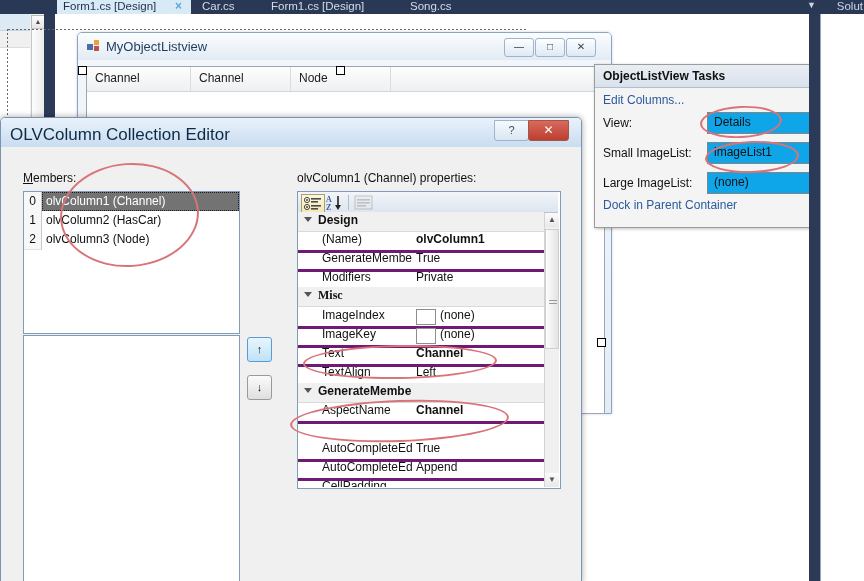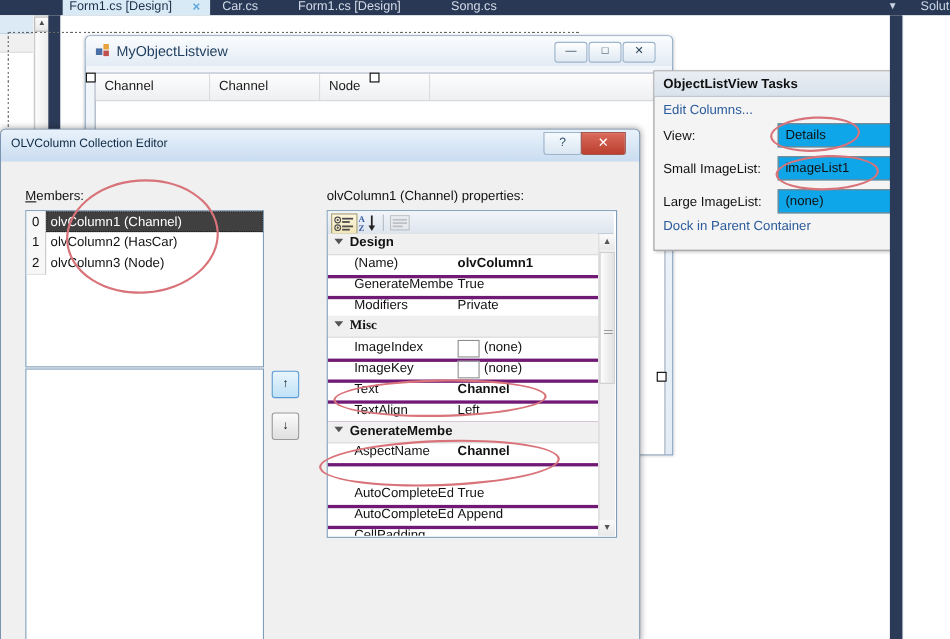--- a/index.html
+++ b/index.html
@@ -79,37 +79,37 @@
     background:linear-gradient(#fcfcfc,#e2e2e2);border:1px solid #9a9a9a;}
   .task-combo-arrow{position:absolute;left:0;top:0;width:17px;height:16px;line-height:15px;text-align:center;font-size:8px;color:#222;}
   #tasks-dock{position:absolute;left:8px;top:133px;font-size:12px;color:#2a5b9c;}
 
   
   #dlg{position:absolute;left:0;top:117px;width:580px;height:464px;
     background:#f0f0f0;border:1px solid #7a93ae;border-radius:5px 5px 0 0;
     box-shadow:0 0 6px rgba(0,0,0,.35);}
   #dlg-titlebar{position:absolute;left:0;top:0;width:580px;height:29px;
     background:linear-gradient(#e9f2fb,#c9dcf0);border-radius:4px 4px 0 0;}
-  #dlg-title{position:absolute;left:9px;top:7px;font-size:11px;color:#0d2b45;}
+  #dlg-title{position:absolute;left:9px;top:7px;font-size:17px;color:#0d2b45;}
   #dlg-help{position:absolute;right:52px;top:2px;width:33px;height:19px;border:1px solid #9db4cc;
     border-radius:0 0 3px 3px;background:linear-gradient(#f6fafd,#d9e6f2);}
   #dlg-close{position:absolute;right:12px;top:2px;width:39px;height:19px;border:1px solid #a2564b;
     border-radius:0 0 3px 3px;background:linear-gradient(#d96a5c,#bb3f2e);}
   #dlg-help-glyph{position:absolute;left:0;top:0;width:33px;height:19px;line-height:18px;text-align:center;font-size:11px;color:#31516d;}
   #dlg-close-glyph{position:absolute;left:0;top:0;width:39px;height:19px;line-height:18px;text-align:center;font-size:12px;color:#fff;}
   #dlg-body{position:absolute;left:0;top:29px;width:580px;height:435px;background:#f0f0f0;}
 
   #members-label{position:absolute;left:22px;top:24px;font-size:12px;color:#111;}
   #members-label u{text-decoration:underline;}
   #members-list{position:absolute;left:22px;top:44px;width:215px;height:141px;background:#ffffff;border:1px solid #7f9db9;overflow:hidden;}
   .member-row{position:absolute;left:0;width:215px;height:19px;}
   .member-idx{position:absolute;left:0;top:0;width:17px;height:19px;line-height:18px;text-align:center;font-size:12px;color:#111;
     border-right:1px solid #c8c8c8;border-bottom:1px solid #e2e2e2;background:#f7f7f7;}
   .member-name{position:absolute;left:18px;top:0;height:19px;line-height:18px;font-size:12px;color:#111;padding-left:4px;}
-  .member-row.selected .member-name{background:#404040;color:#ffffff;width:197px;box-sizing:border-box;
+  .member-row.selected .member-name{background:#737373;color:#ffffff;width:197px;box-sizing:border-box;
     outline:1px dotted #1a1a1a;outline-offset:-1px;}
   .member-row.selected .member-idx{background:#f7f7f7;}
 
   .move-btn{position:absolute;left:246px;width:23px;height:23px;border-radius:3px;}
   #move-up{top:190px;border:1px solid #5b9bd5;background:linear-gradient(#e9f5fd,#bfe2f7);}
   #move-down{top:228px;border:1px solid #9a9a9a;background:linear-gradient(#fbfbfb,#dfdfdf);}
   .move-glyph{position:absolute;left:0;top:0;width:23px;height:23px;line-height:22px;text-align:center;font-size:11px;color:#111;}
 
   #members-big-panel{position:absolute;left:22px;top:188px;width:215px;height:294px;background:#ffffff;border:1px solid #7f9db9;}
 

